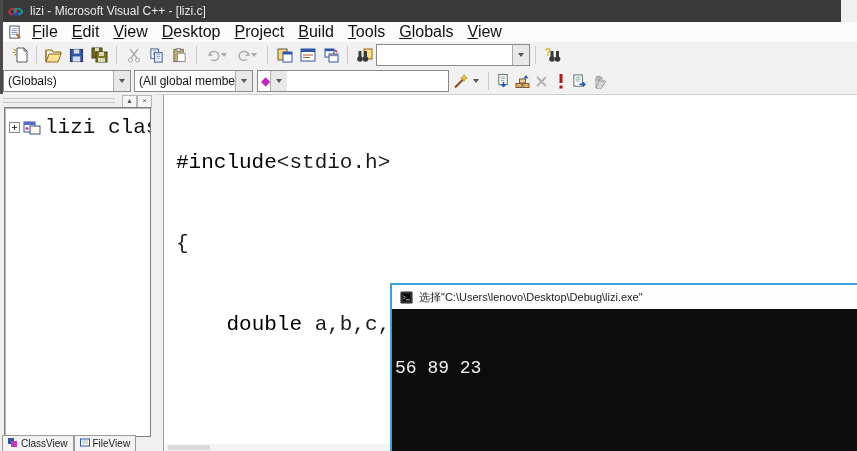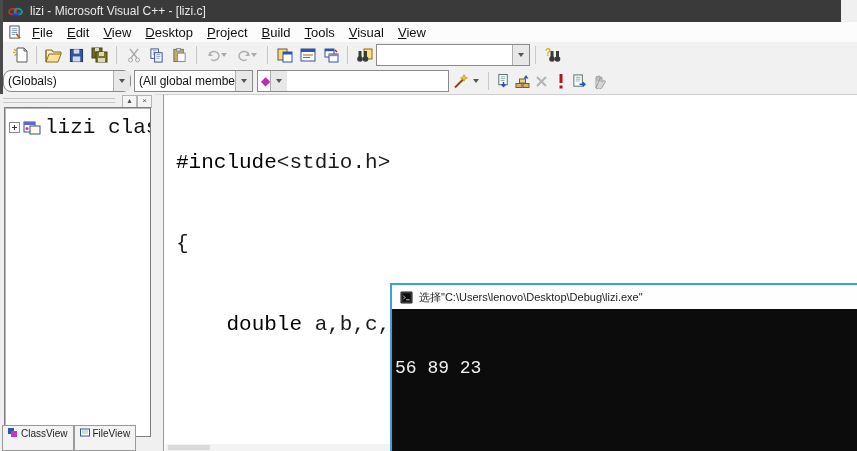--- a/index.html
+++ b/index.html
@@ -8,21 +8,21 @@
   .left-edge{position:absolute;left:0;top:0;width:3px;height:94px;background:#4a4a4a;z-index:50;}
 
   
   .titlebar{position:absolute;top:0;left:0;right:16px;height:22px;background:#3a3a3a;
     display:flex;align-items:center;padding-left:8px;gap:7px;}
   .titlebar .txt{color:#e9e9e9;font-size:12px;white-space:nowrap;}
 
   
   .menubar{position:absolute;top:22px;left:0;right:0;height:20px;background:#fcfcfc;
     border-bottom:1px solid #e9e9e9;display:flex;align-items:center;padding-left:5px;}
-  .menu-item{display:inline-block;font-size:13px;color:#101010;padding:2px 7px;cursor:default;}
+  .menu-item{display:inline-block;font-size:16px;color:#101010;padding:2px 7px;cursor:default;}
   .menu-item::first-letter{text-decoration:underline;}
 
   
   .toolbar{position:absolute;left:0;right:0;background:#f1f1f1;display:flex;align-items:center;}
   .tb1{top:42px;height:26px;border-bottom:1px solid #e2e2e2;padding-left:8px;}
   .tb2{top:68px;height:26px;border-bottom:1px solid #d8d8d8;padding-left:3px;}
   .tb-btn{width:23px;height:22px;display:flex;align-items:center;justify-content:center;flex:none;}
   .tb-sep{width:1px;height:18px;background:#c9c9c9;margin:0 5px;flex:none;}
   .dd{width:0;height:0;border-left:3px solid transparent;border-right:3px solid transparent;
     border-top:4px solid #555;flex:none;}
@@ -37,21 +37,21 @@
   .workspace{position:absolute;top:94px;left:0;width:155px;bottom:0;background:#f0f0f0;}
   .grips{position:absolute;top:4px;left:3px;width:112px;}
   .grips div{height:1px;background:#c6c6c6;margin-bottom:3px;}
   .pane-btn{position:absolute;top:1px;width:13px;height:11px;border:1px solid #b5b5b5;background:#f5f5f5;
     font-size:8px;line-height:9px;text-align:center;color:#555;cursor:default;}
   .tree-box{position:absolute;top:13px;left:4px;right:4px;bottom:14px;background:#fff;
     border:1px solid #7e7e7e;box-shadow:inset 1px 1px 0 #b9b9b9;overflow:hidden;}
   .tree-row{display:flex;align-items:center;margin:8px 0 0 4px;white-space:nowrap;}
   .tree-label{font-family:"Liberation Mono","DejaVu Sans Mono",monospace;font-size:21px;color:#101010;
     margin-left:4px;overflow:hidden;}
-  .ws-tabs{position:absolute;bottom:0;left:2px;right:0;height:26px;display:flex;overflow:hidden;}
+  .ws-tabs{position:absolute;bottom:0;left:2px;right:0;height:16px;display:flex;overflow:hidden;}
   .ws-tab{height:20px;border:1px solid #9a9a9a;background:#f3f3f3;font-size:10px;color:#222;
     display:flex;align-items:flex-start;gap:3px;padding:2px 5px;flex:none;}
 
   
   .editor{position:absolute;top:94px;left:163px;right:0;bottom:0;background:#fff;
     border-left:1px solid #9a9a9a;border-top:1px solid #cfcfcf;}
   .code{position:absolute;top:0;left:12px;white-space:pre;
     font-family:"Liberation Mono","DejaVu Sans Mono",monospace;font-size:21px;line-height:27px;color:#1a1a1a;}
   .kw{color:#000000;}
   .hscroll{position:absolute;bottom:0;left:1px;width:225px;height:7px;background:#f3f3f3;}
@@ -93,21 +93,21 @@
         <path d="M9 9.5l4 4.5" stroke="#b06a28" stroke-width="2"></path>
       </svg>
     </span>
     <span class="menu-item">File</span>
     <span class="menu-item">Edit</span>
     <span class="menu-item">View</span>
     <span class="menu-item">Desktop</span>
     <span class="menu-item">Project</span>
     <span class="menu-item">Build</span>
     <span class="menu-item">Tools</span>
-    <span class="menu-item">Visual</span>
+    <span class="menu-item">Globals</span>
     <span class="menu-item">View</span>
   </div>
 
   <div class="toolbar tb1">
     <div class="tb-btn">
       <svg width="16" height="16" viewBox="0 0 16 16">
         <path d="M2 2l2 2M1 5.5h2.5M2.5 8.5L4.5 7" stroke="#c9a30a" stroke-width="1.2"></path>
         <path d="M5 1h7l3 3v11H5z" fill="#fff" stroke="#5a5a5a"></path>
         <path d="M12 1v3h3" fill="none" stroke="#5a5a5a"></path>
       </svg>
@@ -219,21 +219,21 @@
         <text x="0" y="8" font-size="10" fill="#d6b10a" font-weight="bold" font-family="Liberation Sans,sans-serif">?</text>
         <rect x="5.5" y="3" width="3" height="6" fill="#3a3a3a"></rect>
         <rect x="11" y="3" width="3" height="6" fill="#3a3a3a"></rect>
         <circle cx="7" cy="11" r="2.8" fill="#3a3a3a"></circle>
         <circle cx="12.5" cy="11" r="2.8" fill="#3a3a3a"></circle>
       </svg>
     </div>
   </div>
 
   <div class="toolbar tb2">
-    <div class="combo" style="width:126px;border-radius:8px;">
+    <div class="combo" style="width:126px;">
       <span class="val">(Globals)</span>
       <span class="btn">
           <span class="dd"></span>
         </span>
     </div>
     <div style="width:3px;flex:none;"></div>
     <div class="combo" style="width:117px;">
       <span class="val">(All global members</span>
       <span class="btn">
           <span class="dd"></span>

